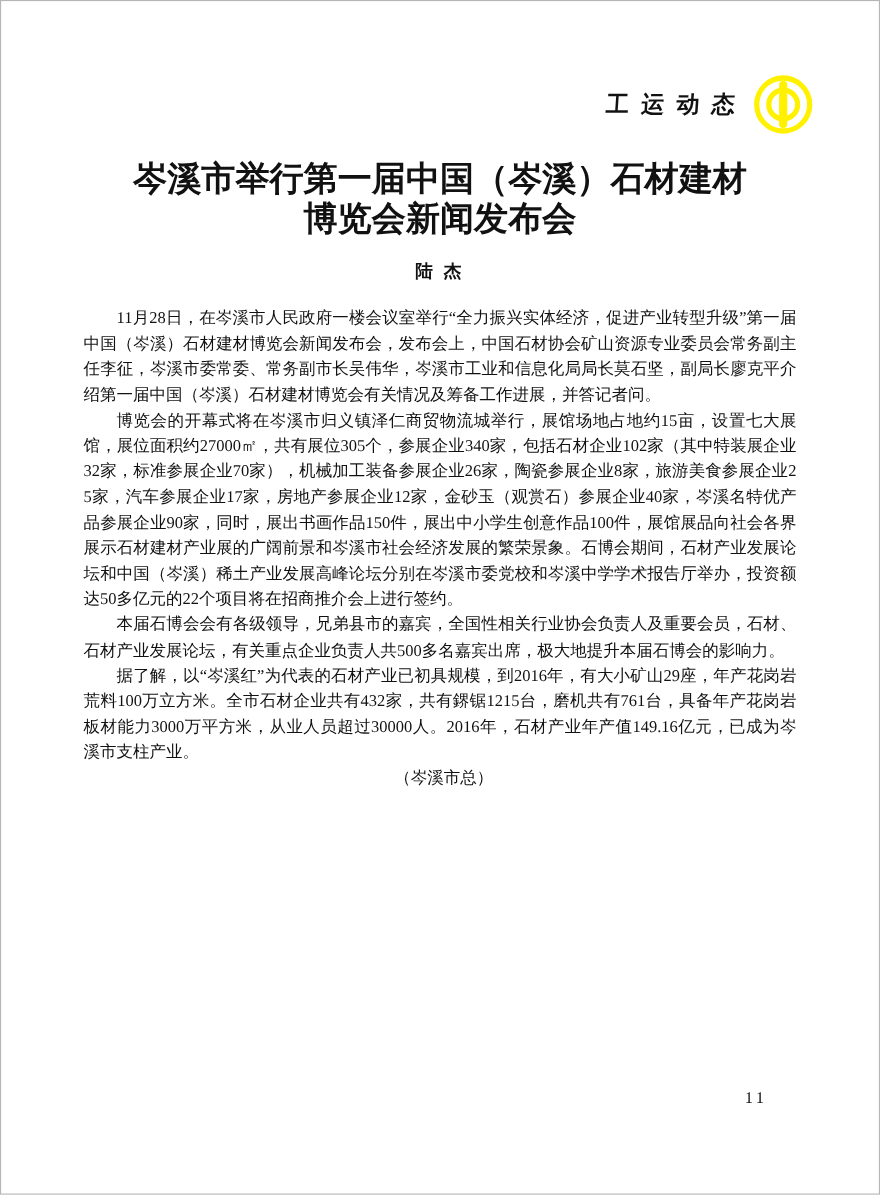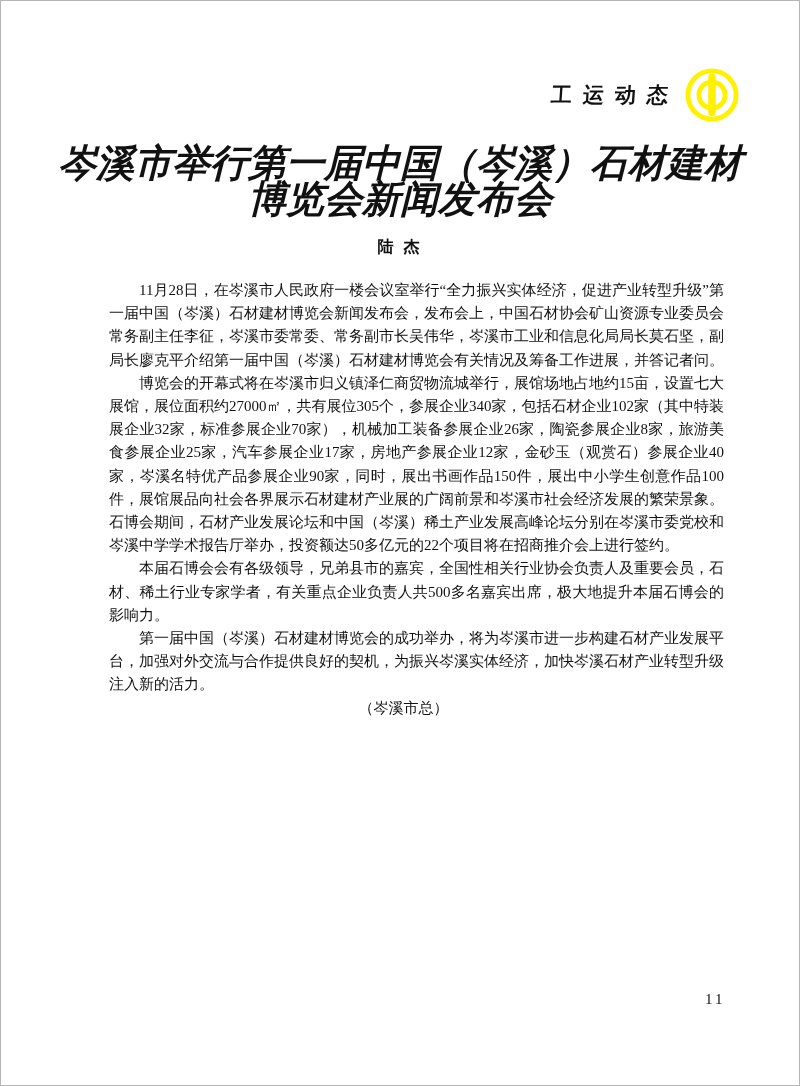--- a/index.html
+++ b/index.html
@@ -30,53 +30,52 @@
     transform: skewX(-4deg);
     white-space: nowrap;
     margin-right: -6px;
   }
   .emblem { width: 54px; height: 54px; display: block; }
   h1.article-title {
     margin: 22px 40px 0;
     text-align: center;
     font-family: "Liberation Sans", "DejaVu Sans", sans-serif;
     font-weight: 700;
-    font-size: 38px;
+    font-size: 31px;
     line-height: 36px;
-    font-style: italic;
   }
   h1.article-title span { display: block; }
   .article-author {
     margin-top: 20px;
     text-align: center;
     font-size: 16px;
     letter-spacing: 3px;
     font-weight: 700;
   }
   .article-body {
-    margin: 21px 75px 0 108px;
+    margin: 21px 75px 0 75px;
     font-size: 15px;
     line-height: 23.2px;
     text-align: justify;
   }
   .article-body p {
     margin: 0;
     text-indent: 2em;
     word-break: break-all;
   }
   .article-signoff {
     margin: 0 68px 0 75px;
     text-align: center;
     font-size: 15px;
     line-height: 23.2px;
   }
   .page-number {
     position: absolute;
     top: 990px;
-    left: 704px;
+    left: 676px;
     font-size: 15px;
     letter-spacing: 3px;
   }
 </style>
 </head>
 <body>
 
 <header class="masthead">
   <span class="masthead-title">工运动态</span>
   <svg class="emblem" viewBox="0 0 52 52" xmlns="http://www.w3.org/2000/svg" aria-hidden="true">
@@ -89,19 +88,19 @@
 <h1 class="article-title">
   <span>岑溪市举行第一届中国（岑溪）石材建材</span>
   <span>博览会新闻发布会</span>
 </h1>
 
 <div class="article-author">陆 杰</div>
 
 <main class="article-body">
   <p>11月28日，在岑溪市人民政府一楼会议室举行“全力振兴实体经济，促进产业转型升级”第一届中国（岑溪）石材建材博览会新闻发布会，发布会上，中国石材协会矿山资源专业委员会常务副主任李征，岑溪市委常委、常务副市长吴伟华，岑溪市工业和信息化局局长莫石坚，副局长廖克平介绍第一届中国（岑溪）石材建材博览会有关情况及筹备工作进展，并答记者问。</p>
   <p>博览会的开幕式将在岑溪市归义镇泽仁商贸物流城举行，展馆场地占地约15亩，设置七大展馆，展位面积约27000㎡，共有展位305个，参展企业340家，包括石材企业102家（其中特装展企业32家，标准参展企业70家），机械加工装备参展企业26家，陶瓷参展企业8家，旅游美食参展企业25家，汽车参展企业17家，房地产参展企业12家，金砂玉（观赏石）参展企业40家，岑溪名特优产品参展企业90家，同时，展出书画作品150件，展出中小学生创意作品100件，展馆展品向社会各界展示石材建材产业展的广阔前景和岑溪市社会经济发展的繁荣景象。石博会期间，石材产业发展论坛和中国（岑溪）稀土产业发展高峰论坛分别在岑溪市委党校和岑溪中学学术报告厅举办，投资额达50多亿元的22个项目将在招商推介会上进行签约。</p>
-  <p>本届石博会会有各级领导，兄弟县市的嘉宾，全国性相关行业协会负责人及重要会员，石材、稀土行业专家学者，有关重点企业负责人共500多名嘉宾出席，极大地提升本届石博会的影响力。</p>
-  <p>第一届中国（岑溪）石材建材博览会的成功举办，将为岑溪市进一步构建石材产业发展平台，加强对外交流与合作提供良好的契机，为振兴岑溪实体经济，加快岑溪石材产业转型升级注入新的活力。</p>
+  <p>本届石博会会有各级领导，兄弟县市的嘉宾，全国性相关行业协会负责人及重要会员，石材、石材产业发展论坛，有关重点企业负责人共500多名嘉宾出席，极大地提升本届石博会的影响力。</p>
+  <p>据了解，以“岑溪红”为代表的石材产业已初具规模，到2016年，有大小矿山29座，年产花岗岩荒料100万立方米。全市石材企业共有432家，共有鎅锯1215台，磨机共有761台，具备年产花岗岩板材能力3000万平方米，从业人员超过30000人。2016年，石材产业年产值149.16亿元，已成为岑溪市支柱产业。</p>
 </main>
 
 <div class="article-signoff">（岑溪市总）</div>
 
 <footer class="page-number">11</footer>
 
 </body></html>

